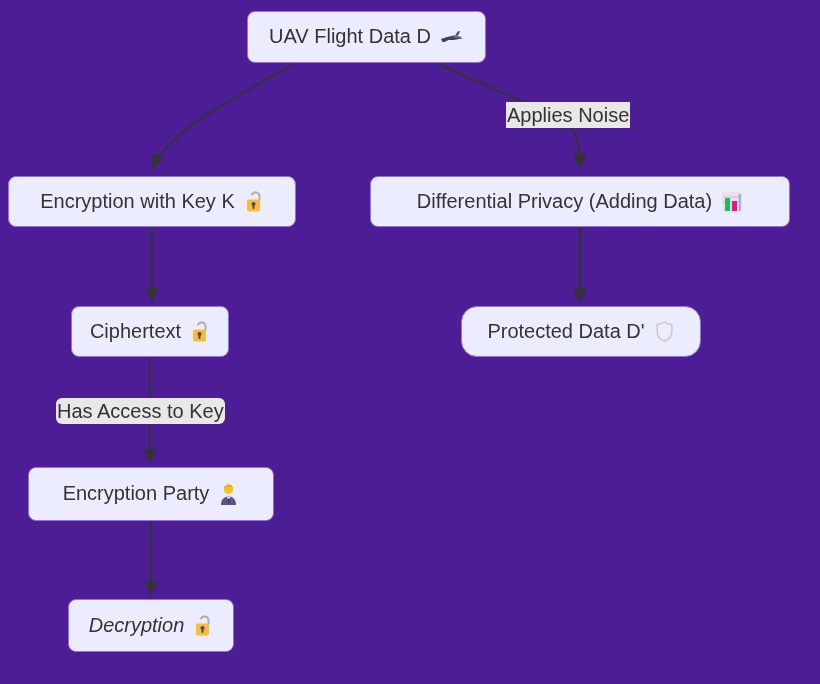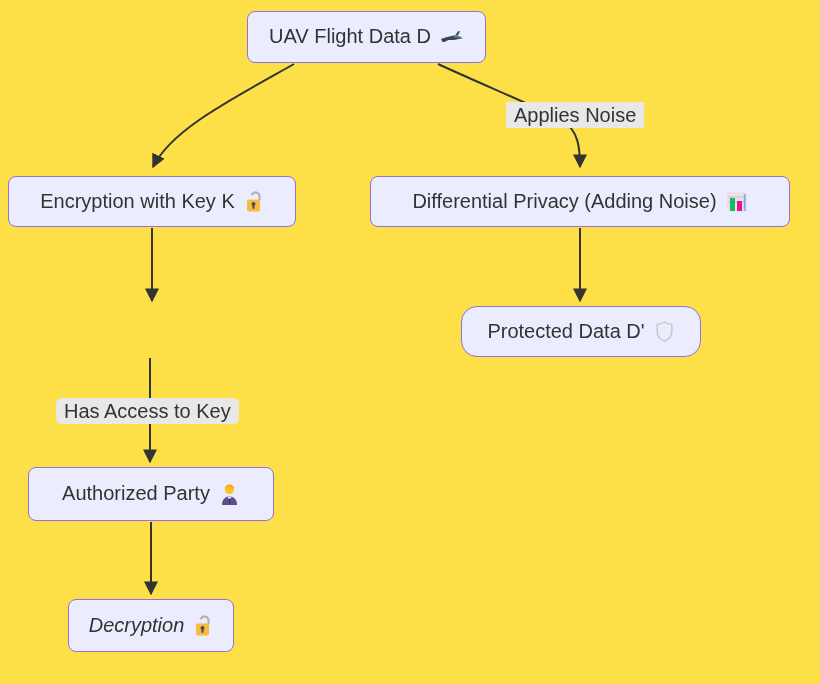--- a/index.html
+++ b/index.html
@@ -3,21 +3,21 @@
 <meta charset="utf-8">
 <style>
   * { margin: 0; padding: 0; box-sizing: border-box; }
   html, body { background: #ffffff; }
   body { font-family: "Liberation Sans", "DejaVu Sans", sans-serif; }
 
   #canvas {
     position: relative;
     width: 820px;
     height: 684px;
-    background: #fde047;
+    background: #4c1d95;
     overflow: hidden;
   }
 
   #edges {
     position: absolute;
     left: 0; top: 0;
     width: 820px; height: 684px;
     pointer-events: none;
   }
   .edge {
@@ -49,21 +49,21 @@
   #n-pd   { left: 461px; top: 306px; width: 240px; height: 51px; border-radius: 16px; }
   #n-ap   { left: 28px;  top: 467px; width: 246px; height: 54px; }
   #n-dec  { left: 68px;  top: 599px; width: 166px; height: 53px; font-style: italic; }
 
   .edge-label {
     position: absolute;
     background: #e8e8e8;
     color: #333333;
     font-size: 20px;
     line-height: 1.2;
-    padding: 1px 8px;
+    padding: 1px 1px;
     white-space: nowrap;
   }
   #lbl-applies { left: 506px; top: 102px; }
   #lbl-access  { left: 56px;  top: 398px; border-radius: 6px; }
 </style>
 </head>
 <body>
 
 <div id="canvas">
 
@@ -98,45 +98,56 @@
       <svg width="20" height="23" viewBox="0 0 20 23">
         <path d="M15.5,10 L15.5,6 A4,4 0 0 0 8,4.5" fill="none" stroke="#b0b0b0" stroke-width="2" stroke-linecap="round"></path>
         <rect x="3" y="9.5" width="13" height="12" rx="2" fill="#F8BC3B"></rect>
         <circle cx="9.5" cy="14" r="2" fill="#4a4a66"></circle>
         <rect x="8.5" y="14" width="2" height="5" rx="1" fill="#4a4a66"></rect>
       </svg>
     </span>
   </div>
 
   <div class="node" id="n-dp">
-    <span class="nlabel">Differential Privacy (Adding Noise)</span>
+    <span class="nlabel">Differential Privacy (Adding Data)</span>
     <span class="icon">
       <svg width="22" height="22" viewBox="0 0 22 22">
         <rect x="1" y="1" width="20" height="20" rx="2" fill="#EDE0EC"></rect>
         <line x1="2" y1="6" x2="20" y2="6" stroke="#cfc8d0" stroke-width="1.4"></line>
         <line x1="2" y1="11" x2="20" y2="11" stroke="#cfc8d0" stroke-width="1.4"></line>
         <rect x="4" y="7" width="5" height="13" fill="#10BF61"></rect>
         <rect x="11" y="10" width="5" height="10" fill="#EE1090"></rect>
         <line x1="18.7" y1="3" x2="18.7" y2="20" stroke="#6CB3E8" stroke-width="1.8"></line>
       </svg>
     </span>
   </div>
 
+  <div class="node" id="n-ct">
+    <span class="nlabel">Ciphertext</span>
+    <span class="icon">
+      <svg width="20" height="23" viewBox="0 0 20 23">
+        <path d="M15.5,10 L15.5,6 A4,4 0 0 0 8,4.5" fill="none" stroke="#b0b0b0" stroke-width="2" stroke-linecap="round"></path>
+        <rect x="3" y="9.5" width="13" height="12" rx="2" fill="#F8BC3B"></rect>
+        <circle cx="9.5" cy="14" r="2" fill="#4a4a66"></circle>
+        <rect x="8.5" y="14" width="2" height="5" rx="1" fill="#4a4a66"></rect>
+      </svg>
+    </span>
+  </div>
 
   <div class="node" id="n-pd">
     <span class="nlabel">Protected Data D'</span>
     <span class="icon">
       <svg width="21" height="23" viewBox="0 0 21 23">
         <path d="M10.5,2 C12.5,3.6 15.5,4.2 17.8,4.2 L17.8,12 C17.8,16.8 14.3,19.6 10.5,21.3 C6.7,19.6 3.2,16.8 3.2,12 L3.2,4.2 C5.5,4.2 8.5,3.6 10.5,2 Z" fill="none" stroke="#c9c9c9" stroke-width="1.5" stroke-linejoin="round"></path>
       </svg>
     </span>
   </div>
 
   <div class="node" id="n-ap">
-    <span class="nlabel">Authorized Party</span>
+    <span class="nlabel">Encryption Party</span>
     <span class="icon">
       <svg width="21" height="23" viewBox="0 0 21 23">
         <circle cx="10.5" cy="6.5" r="4.6" fill="#FCC21B"></circle>
         <path d="M5.9,6 A4.6,4.6 0 0 1 15.1,6 C13.5,4.4 12,3.6 10.5,3.6 C9,3.6 7.5,4.4 5.9,6 Z" fill="#F2A50C"></path>
         <path d="M3,22 C3,16.5 6.2,13.6 10.5,13.6 C14.8,13.6 18,16.5 18,22 Z" fill="#5D4E8C"></path>
         <path d="M8.6,13.9 L10.5,17 L12.4,13.9 Z" fill="#ffffff"></path>
         <rect x="9.9" y="15.5" width="1.4" height="5" fill="#3a2f5e"></rect>
       </svg>
     </span>
   </div>

